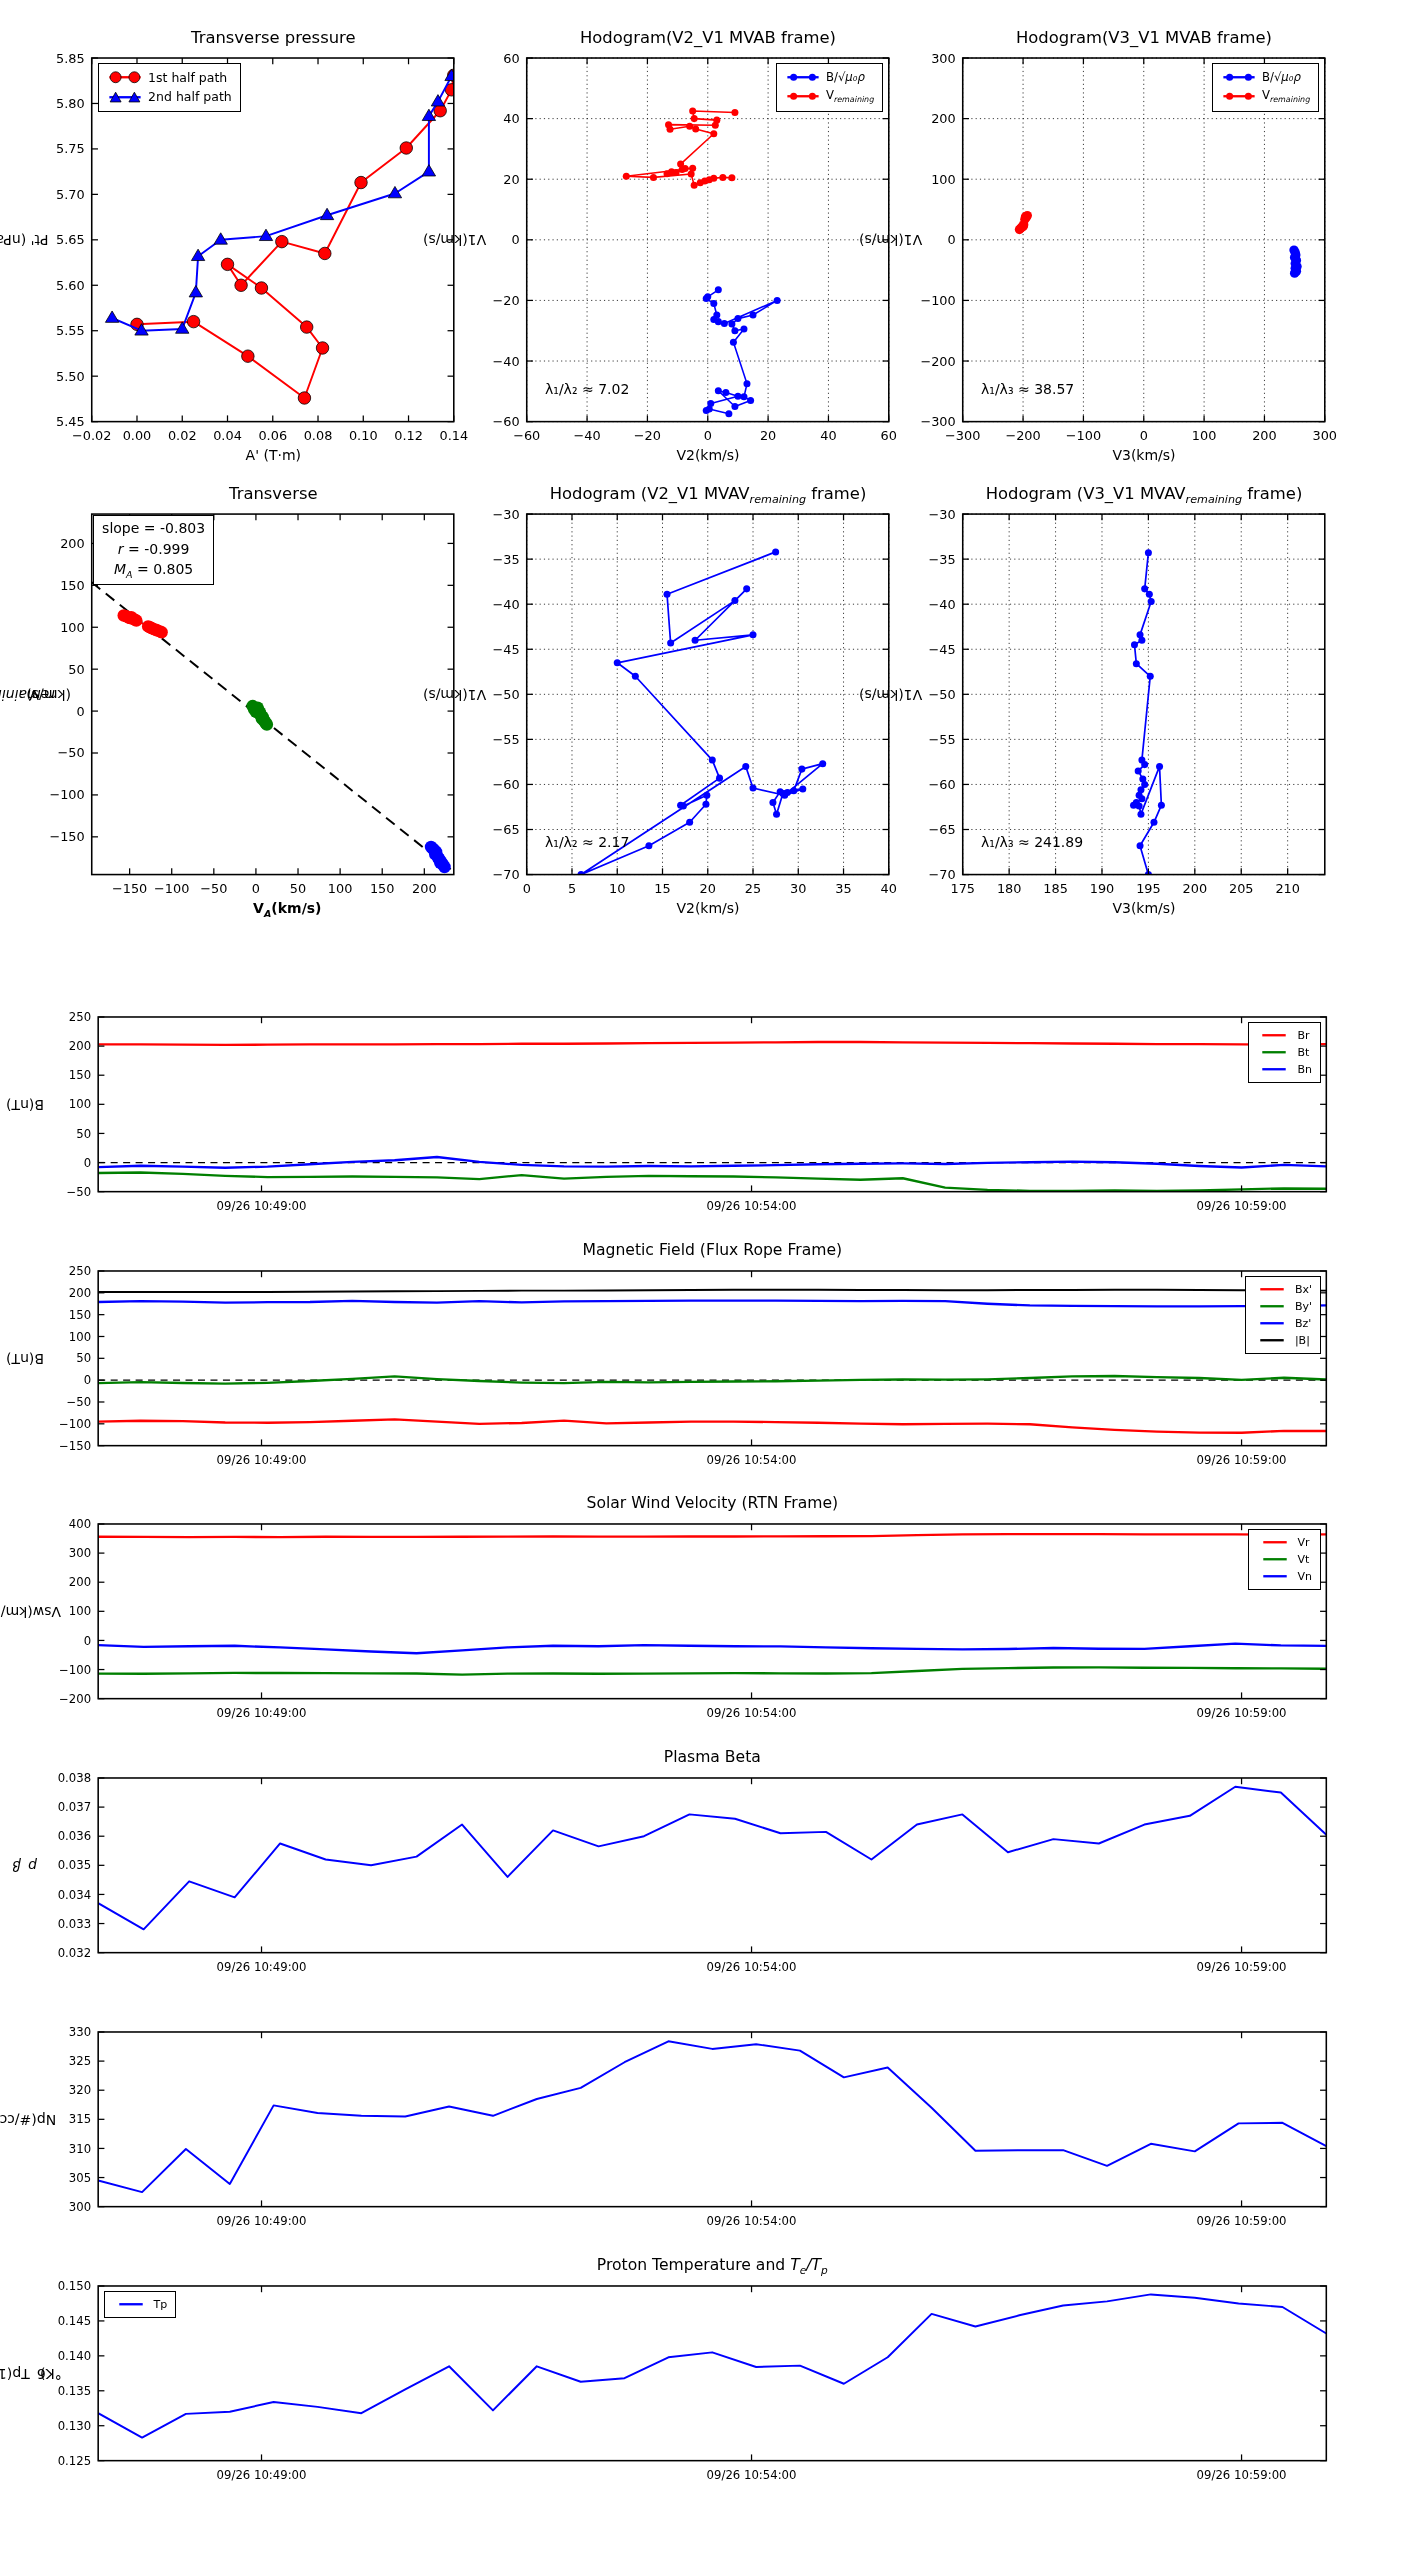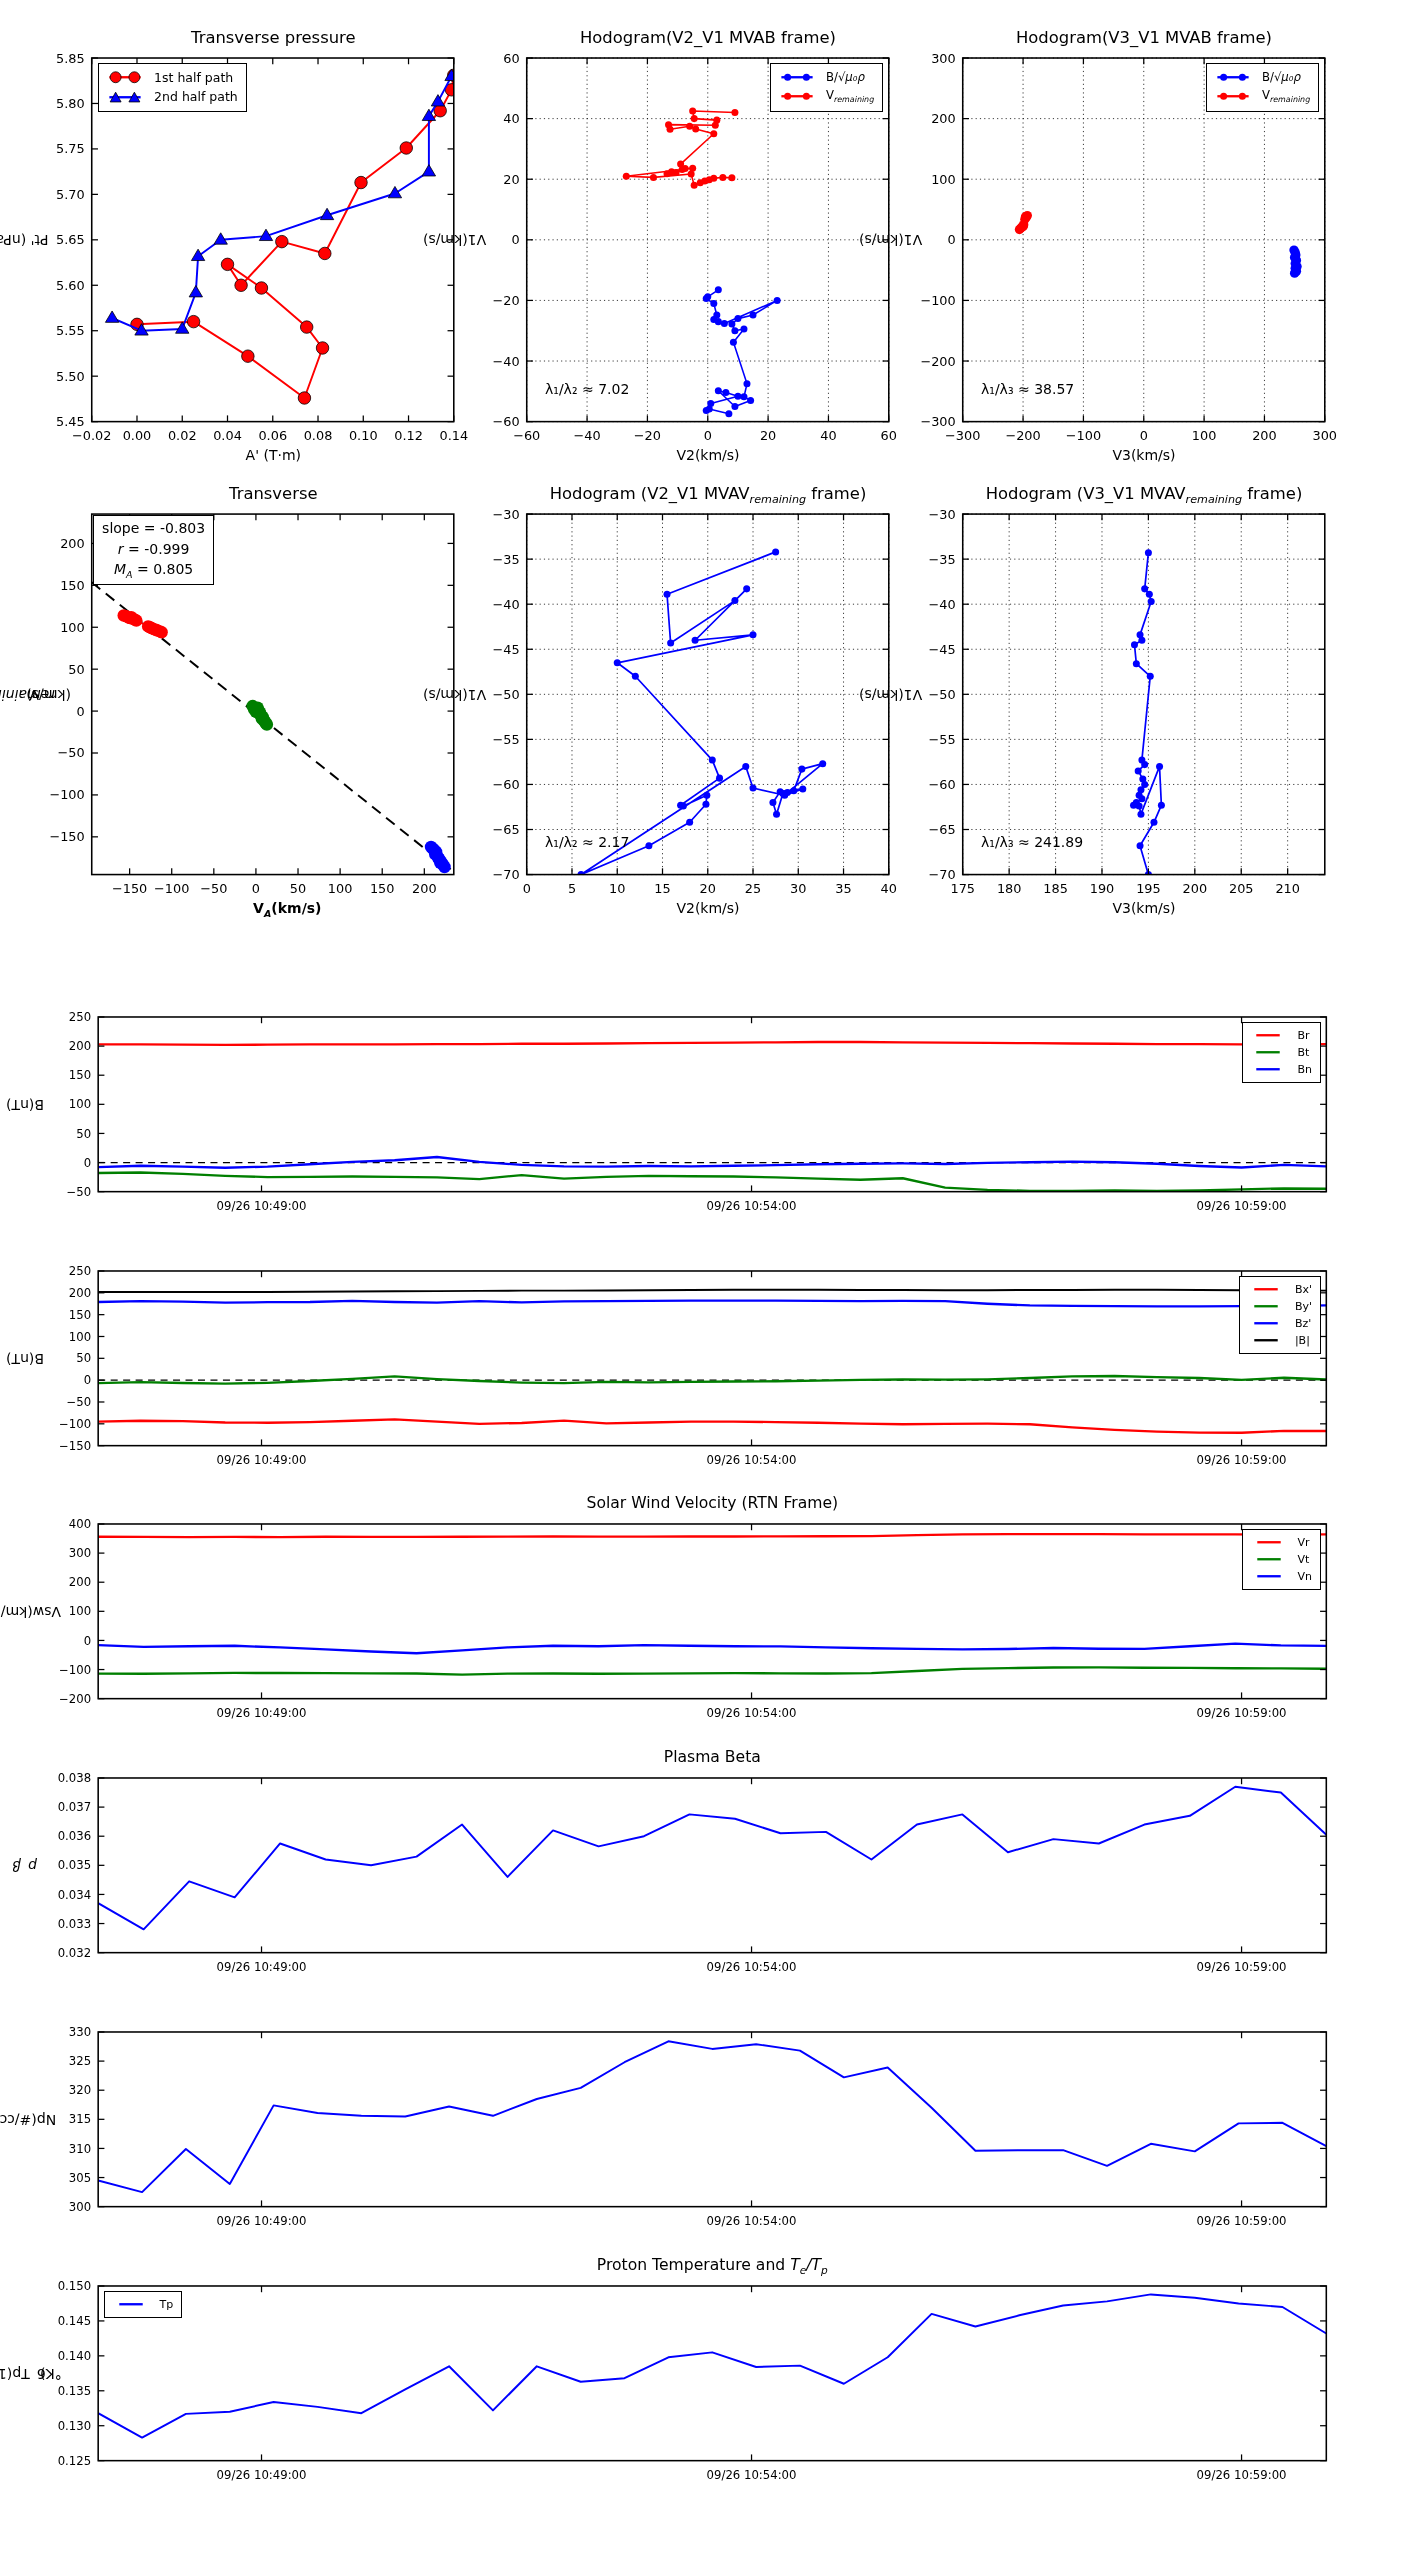--- a/index.html
+++ b/index.html
@@ -4,21 +4,21 @@
 <style>
   html,body{margin:0;padding:0;background:#ffffff;}
   #page{position:relative;width:1405px;height:2576px;background:#ffffff;
         font-family:"DejaVu Sans","Liberation Sans",sans-serif;color:#000;}
   .panel{position:absolute;}
   .ptitle{position:absolute;text-align:center;white-space:nowrap;}
   .pxlabel{position:absolute;text-align:center;white-space:nowrap;font-size:14px;}
   .pylabel{position:absolute;display:flex;align-items:center;justify-content:center;}
   .pylabel span{transform:rotate(-90deg);white-space:nowrap;font-size:14px;display:block;}
   .legend{position:absolute;background:#fff;border:1.6px solid #000;padding:3.9px 7.8px;}
-  .lrow{display:flex;align-items:center;gap:11px;line-height:1.55;}
+  .lrow{display:flex;align-items:center;gap:5px;line-height:1.55;}
   .lrow svg{flex:0 0 auto;}
   .annot{position:absolute;white-space:nowrap;font-size:14px;}
   .stats{position:absolute;background:#fff;border:1.6px solid #000;padding:2.3px 7.8px;font-size:14px;line-height:1.45;}
   .sub{vertical-align:sub;font-size:68%;}
   .sup{vertical-align:super;font-size:68%;}
   .it{font-style:italic;}
 </style>
 </head>
 <body>
 
@@ -847,21 +847,21 @@
         <line x1="115" y1="106" x2="123" y2="106" stroke="#000" stroke-width="1.6"></line>
         <line x1="1690" y1="106" x2="1682" y2="106" stroke="#000" stroke-width="1.6"></line>
         <text x="106" y="106" dy="0.35em" text-anchor="end" font-size="15">150</text>
         <line x1="115" y1="78" x2="123" y2="78" stroke="#000" stroke-width="1.6"></line>
         <line x1="1690" y1="78" x2="1682" y2="78" stroke="#000" stroke-width="1.6"></line>
         <text x="106" y="78" dy="0.35em" text-anchor="end" font-size="15">200</text>
         <line x1="115" y1="50" x2="123" y2="50" stroke="#000" stroke-width="1.6"></line>
         <line x1="1690" y1="50" x2="1682" y2="50" stroke="#000" stroke-width="1.6"></line>
         <text x="106" y="50" dy="0.35em" text-anchor="end" font-size="15">250</text>
         <rect x="115" y="50" width="1575" height="224" fill="none" stroke="#000" stroke-width="2"></rect>
-      </svg><div class="pylabel" style="left: 3.1px; top: 39px; width: 28px; height: 175px;">
+      </svg><div class="ptitle" style="left: 90px; top: 9.4px; width: 1229px; font-size: 15.6px;"><span>Magnetic Field (Flux Rope Frame)</span></div><div class="pylabel" style="left: 3.1px; top: 39px; width: 28px; height: 175px;">
         <span>
           <span>B(nT)</span>
         </span>
       </div><div class="legend" style="font-size: 11px; right: 37px; top: 44px;">
         <div class="lrow">
           <svg width="36" height="12.5" viewBox="0 0 46 16">
             <line x1="8" y1="8" x2="38" y2="8" stroke="#ff0000" stroke-width="3"></line>
           </svg>
           <span><span>Bx'</span></span>
         </div>

